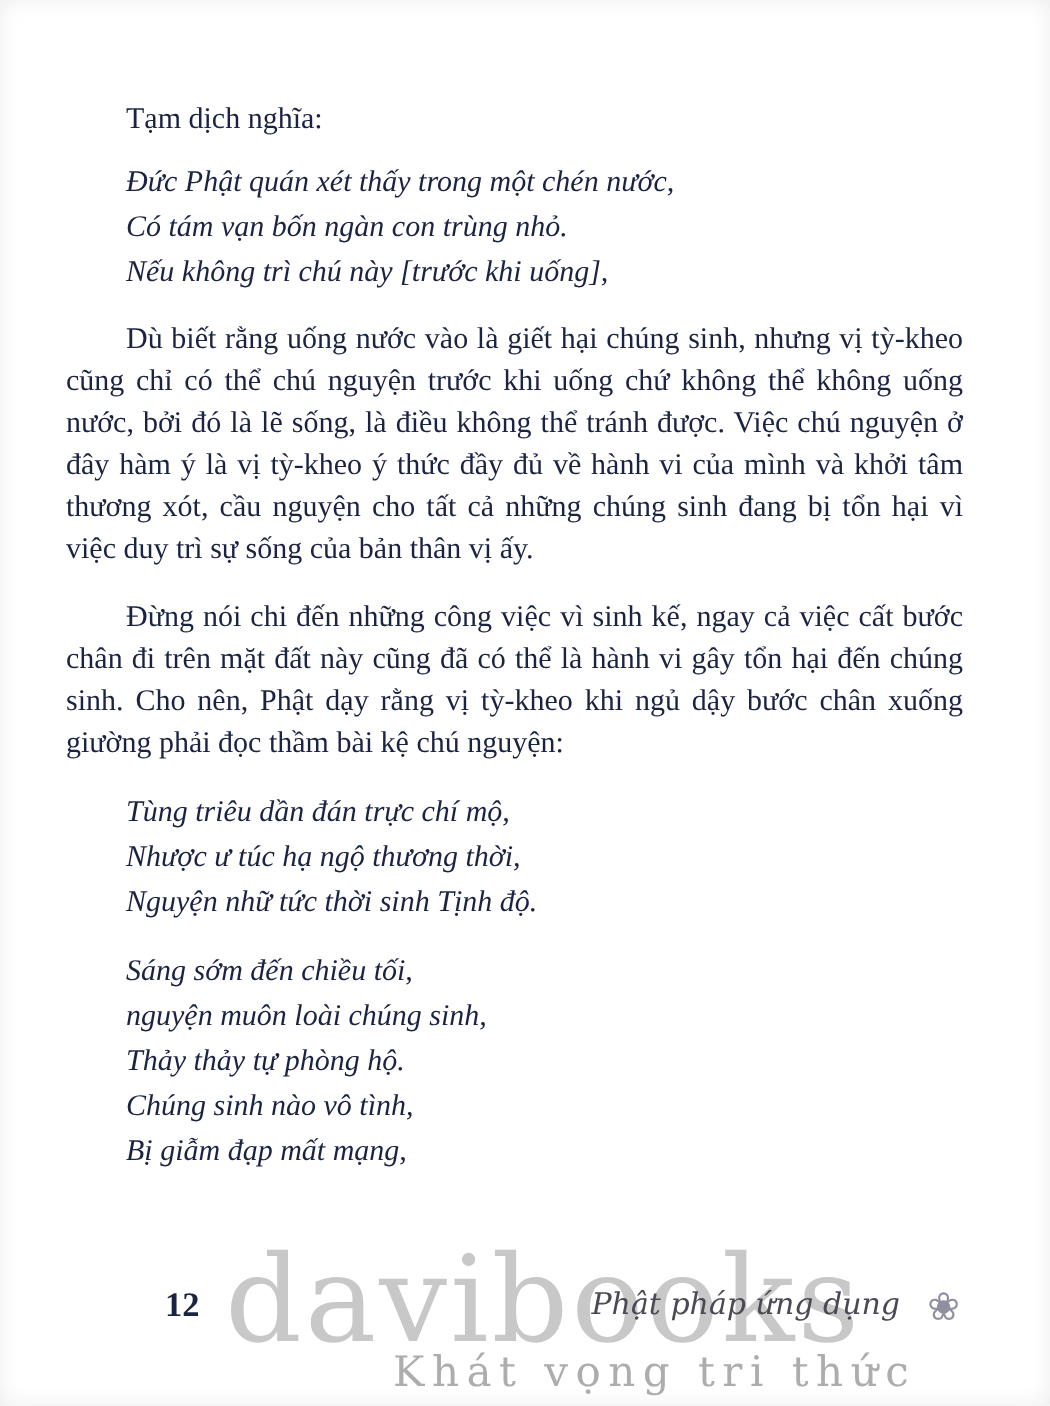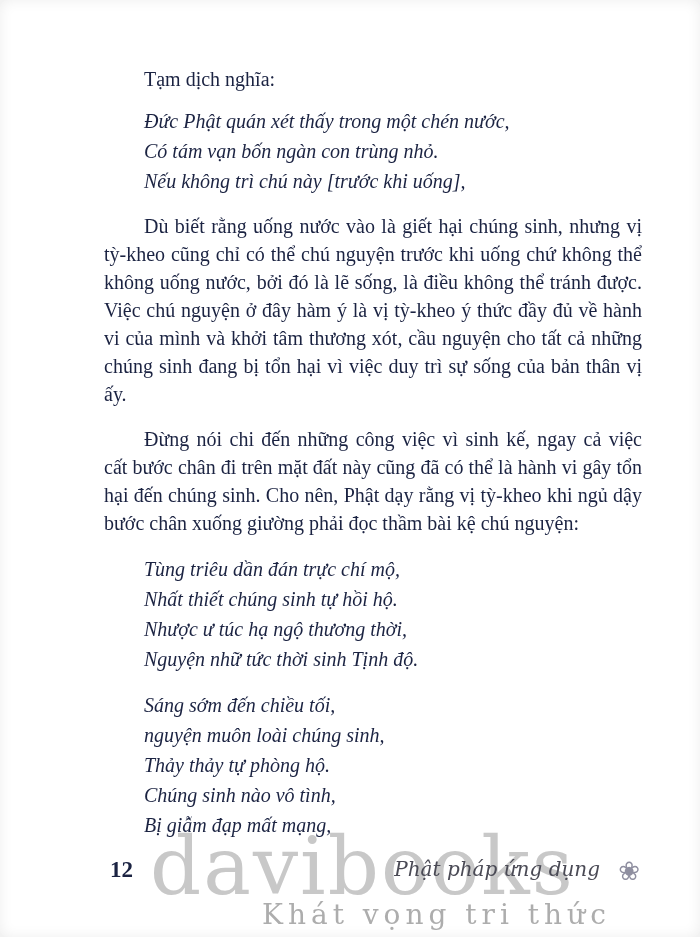--- a/index.html
+++ b/index.html
@@ -2,21 +2,21 @@
 <html><head>
 <meta charset="utf-8">
 <style>
   html, body { margin:0; padding:0; background:#f2f2f2; }
   .page {
     position:relative;
     width:700px; height:937px;
     margin:0 auto;
     background:#ffffff;
     box-sizing:border-box;
-    padding:66px 58px 0 104px;
+    padding:66px 58px 0 44px;
     font-family:"Liberation Serif", "DejaVu Serif", serif;
     color:#1b2342;
     border-radius:8px;
     box-shadow: inset 0 0 14px rgba(0,0,0,0.07);
     overflow:hidden;
   }
   .block-label {
     font-size:20px;
     margin:0 0 14px 40px;
     line-height:1.3;
@@ -95,21 +95,20 @@
     <div class="vline">Có tám vạn bốn ngàn con trùng nhỏ.</div>
     <div class="vline">Nếu không trì chú này [trước khi uống],</div>
   </div>
 
   <p class="para">Dù biết rằng uống nước vào là giết hại chúng sinh, nhưng vị tỳ-kheo cũng chỉ có thể chú nguyện trước khi uống chứ không thể không uống nước, bởi đó là lẽ sống, là điều không thể tránh được. Việc chú nguyện ở đây hàm ý là vị tỳ-kheo ý thức đầy đủ về hành vi của mình và khởi tâm thương xót, cầu nguyện cho tất cả những chúng sinh đang bị tổn hại vì việc duy trì sự sống của bản thân vị ấy.</p>
 
   <p class="para">Đừng nói chi đến những công việc vì sinh kế, ngay cả việc cất bước chân đi trên mặt đất này cũng đã có thể là hành vi gây tổn hại đến chúng sinh. Cho nên, Phật dạy rằng vị tỳ-kheo khi ngủ dậy bước chân xuống giường phải đọc thầm bài kệ chú nguyện:</p>
 
   <div class="verse">
     <div class="vline">Tùng triêu dần đán trực chí mộ,</div>
-    <div class="vline">Nhất thiết chúng sinh tự hồi hộ.</div>
     <div class="vline">Nhược ư túc hạ ngộ thương thời,</div>
     <div class="vline">Nguyện nhữ tức thời sinh Tịnh độ.</div>
   </div>
 
 
   <div class="verse">
     <div class="vline">Sáng sớm đến chiều tối,</div>
     <div class="vline">nguyện muôn loài chúng sinh,</div>
     <div class="vline">Thảy thảy tự phòng hộ.</div>
     <div class="vline">Chúng sinh nào vô tình,</div>

